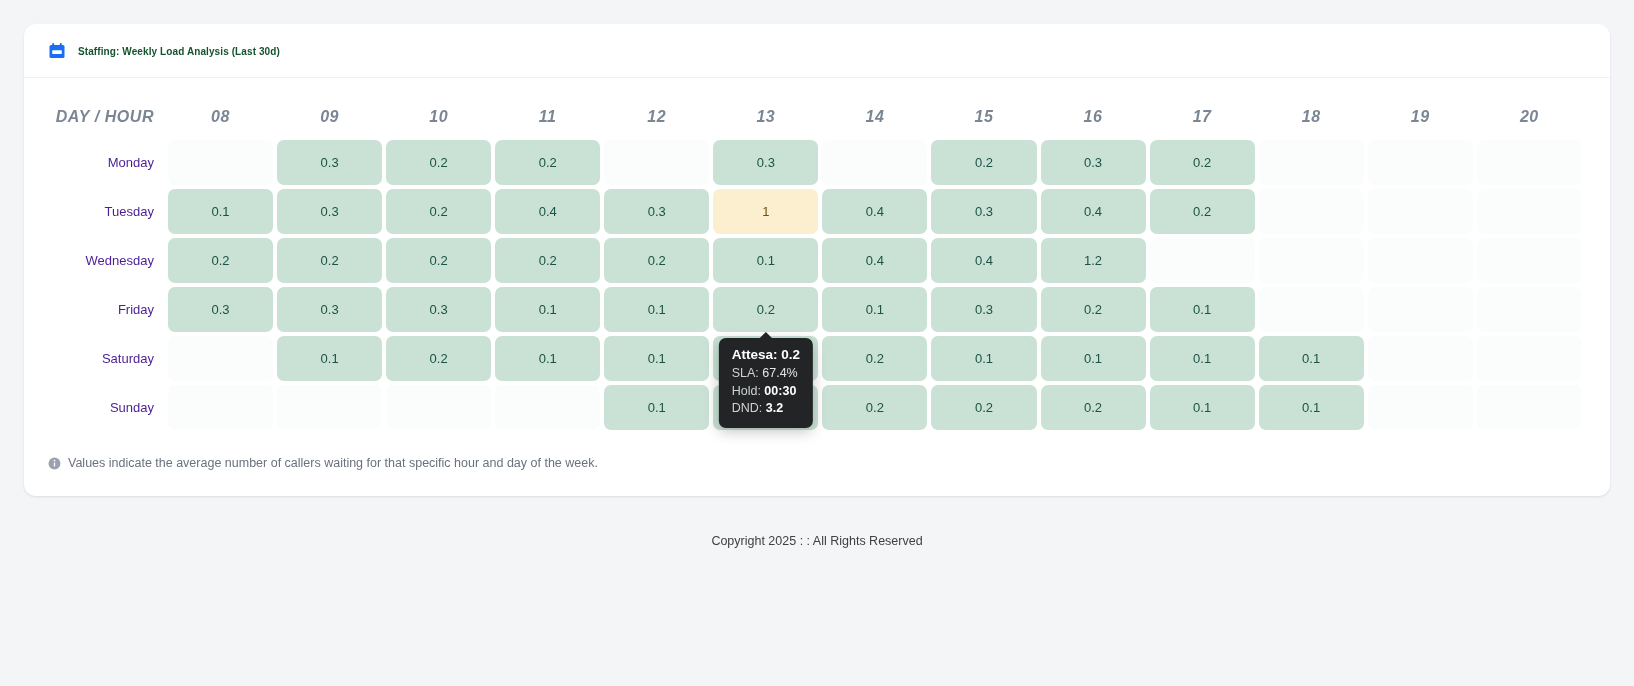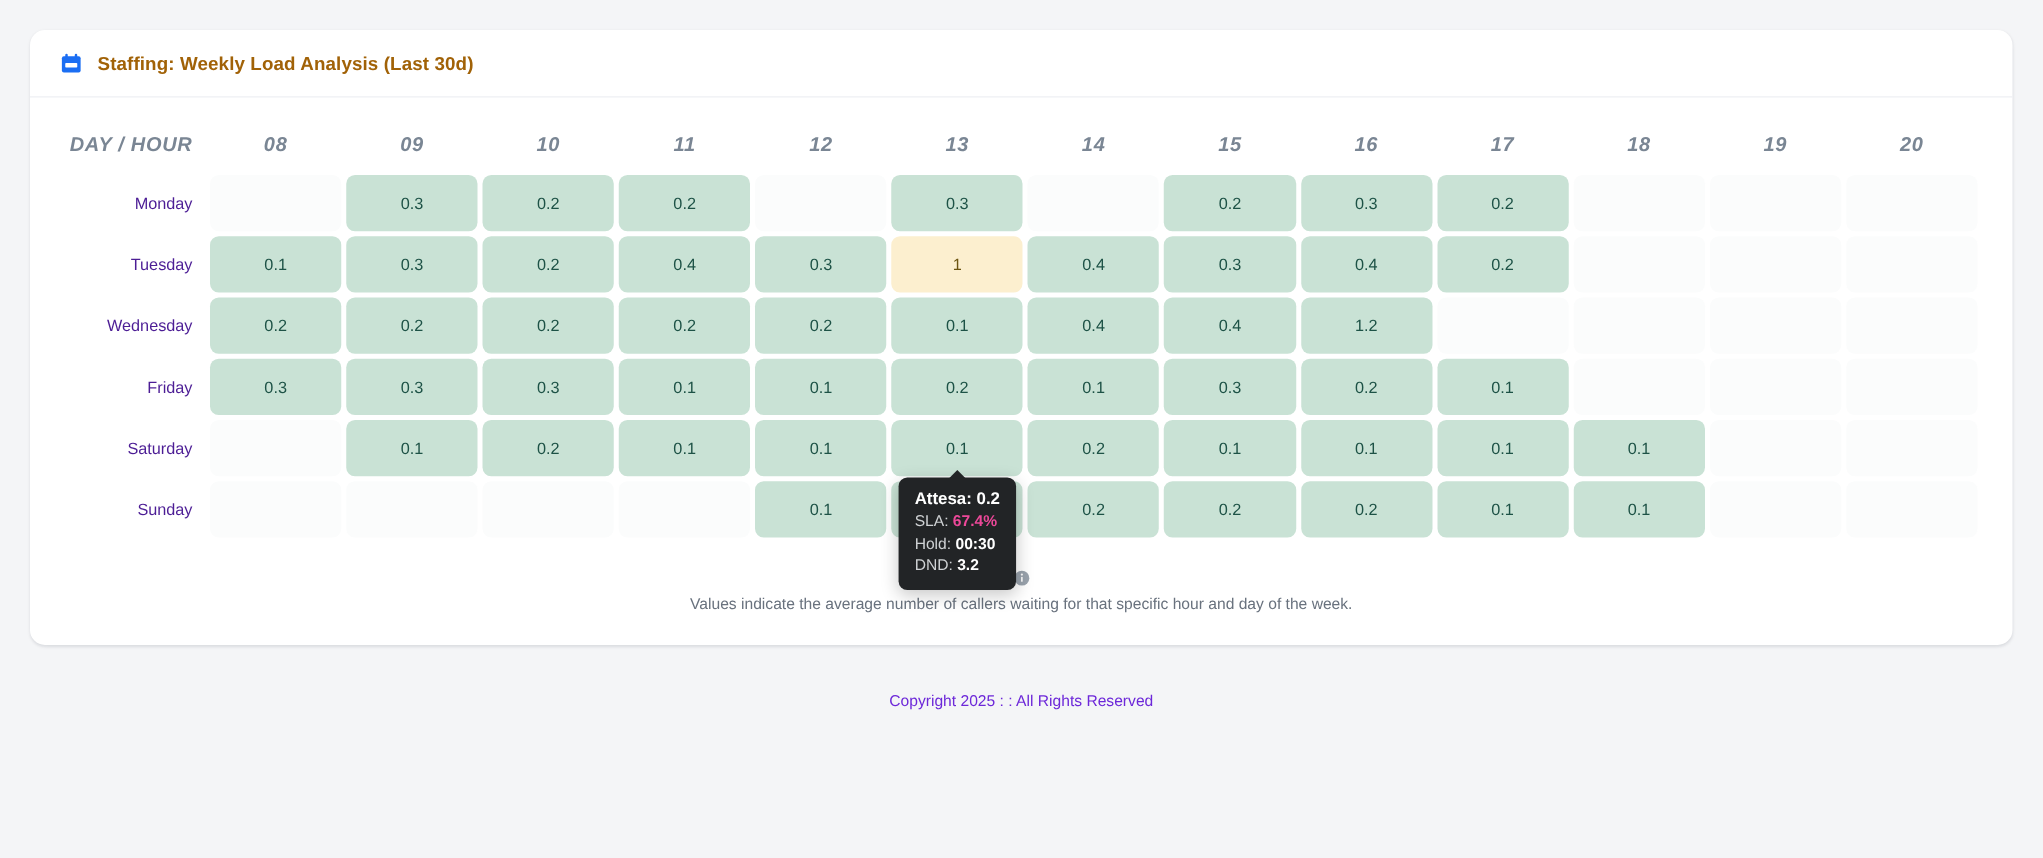--- a/index.html
+++ b/index.html
@@ -22,21 +22,21 @@
     width: 1586px;
     overflow: visible;
   }
   .card-header {
     display: flex; align-items: center; gap: 12px;
     padding: 18px 24px 17px 24px;
     border-bottom: 1px solid #eef0f3;
   }
   .cal-icon { width: 18px; height: 18px; display: block; flex: 0 0 auto; }
   .card-title {
-    font-size: 15px; font-weight: bold; color: #a16207;
+    font-size: 10px; font-weight: bold; color: #14532d;
     letter-spacing: .1px; white-space: nowrap;
   }
   .card-body { padding: 22px 24px 10px 24px; }
 
   table.heatmap {
     border-collapse: separate;
     border-spacing: 4px 4px;
     width: 100%;
     table-layout: fixed;
   }
@@ -69,45 +69,44 @@
     top: 100%;
     transform: translate(-50%, 6px);
     background: #222426;
     color: #ffffff;
     border-radius: 7px;
     padding: 9px 13px 10px 13px;
     text-align: left;
     white-space: nowrap;
     box-shadow: 0 4px 14px rgba(0,0,0,.22);
     pointer-events: none;
-    margin-top: 44px;
   }
   .tooltip .tt-arrow {
     position: absolute; top: -6px; left: 50%;
     transform: translateX(-50%);
     width: 0; height: 0;
     border-left: 7px solid transparent;
     border-right: 7px solid transparent;
     border-bottom: 7px solid #222426;
   }
   .tt-title { font-size: 13.5px; font-weight: bold; color: #ffffff; margin-bottom: 3px; }
   .tt-row { font-size: 12.5px; color: #cfd2d4; line-height: 17.5px; }
   .tt-row b { color: #ffffff; font-weight: bold; }
-  .tt-row .sla-val { color: #ec4899; font-weight: bold; }
+  .tt-row .sla-val { color: #e5e5e5; font-weight: normal; }
 
   .card-note {
     display: flex; align-items: center; gap: 7px;
     padding: 12px 24px 26px 24px;
-    font-size: 12.5px; color: #69727e; flex-direction: column;
+    font-size: 12.5px; color: #69727e;
   }
   .info-icon { width: 13px; height: 13px; display: block; }
 
   .copyright {
     text-align: center;
-    font-size: 12.5px; color: #6d28d9;
+    font-size: 12.5px; color: #404040;
     padding: 38px 0 0 0;
   }
 </style>
 </head>
 <body>
 
 <div class="page">
 
   <div class="card">
 

